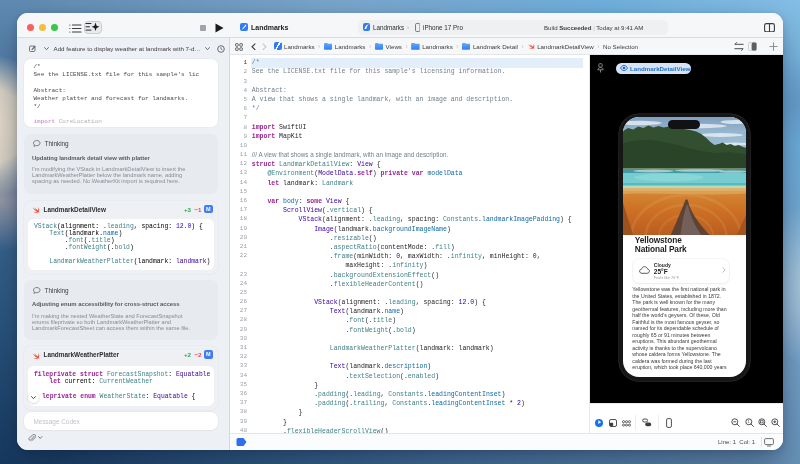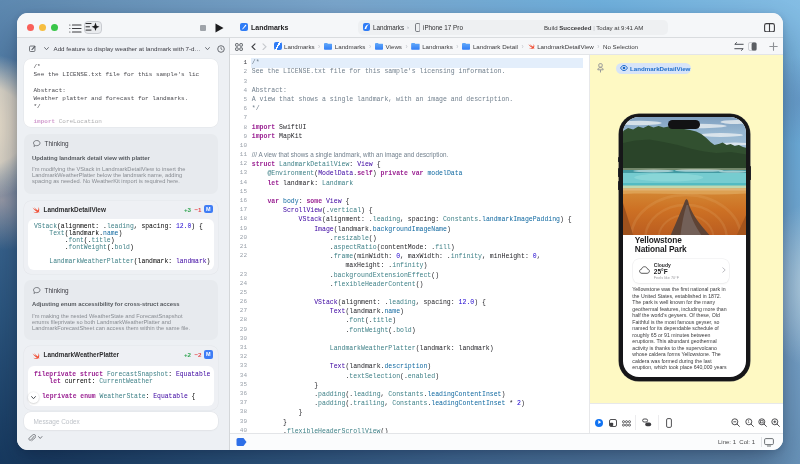--- a/index.html
+++ b/index.html
@@ -21,21 +21,21 @@
   box-shadow: 0 18px 36px rgba(8,18,45,.38), 0 2px 7px rgba(8,18,45,.16);
   overflow:hidden;
 }
 
 #toolbar { position:absolute; left:0; top:0; width:766px; height:25px; background:#f5f7f9; border-bottom:1px solid #d9dcdf; }
 .tl { position:absolute; top:11.1px; width:7px; height:7px; border-radius:50%; }
 #jumpbar { position:absolute; left:213px; top:25px; width:553px; height:17px; background:#f6f7f9; border-bottom:1px solid #e3e5e8; }
 
 #sidebar { position:absolute; left:0; top:25px; width:213px; height:411.5px; background:#edf0f4; border-right:1px solid #d4d7da; }
 #editor { position:absolute; left:213px; top:42px; width:359px; height:378px; background:#ffffff; overflow:hidden; }
-#canvas { position:absolute; left:572px; top:42px; width:194px; height:348px; background:#fef9c3; border-left:1px solid #e7e8ea; }
+#canvas { position:absolute; left:572px; top:42px; width:194px; height:348px; background:#000000; border-left:1px solid #e7e8ea; }
 #canvtools { position:absolute; left:572px; top:390px; width:194px; height:30px; background:#fff; border-left:1px solid #e7e8ea; border-top:1px solid #e7e8ea; }
 #statusbar { position:absolute; left:213px; top:420px; width:553px; height:16.5px; background:#fbfcfd; border-top:1px solid #e3e5e8; }
 
 #gutter { position:absolute; left:0; top:3.2px; width:17px; text-align:right; font-family:"Liberation Mono", monospace; font-size:6px; line-height:9.19px; color:#9ba2ab; white-space:pre; }
 #code { position:absolute; left:21.8px; top:3.2px; font-family:"Liberation Mono", monospace; font-size:6.5px; line-height:9.19px; color:#1f1f24; white-space:pre; }
 #hl1 { position:absolute; left:21px; top:3.4px; width:332px; height:9.2px; background:#e3eefb; }
 .k { color:#9b2393; font-weight:bold; }
 .t { color:#3e8087; }
 .pt { color:#3900a0; }
 .pr { color:#0f68a0; }

